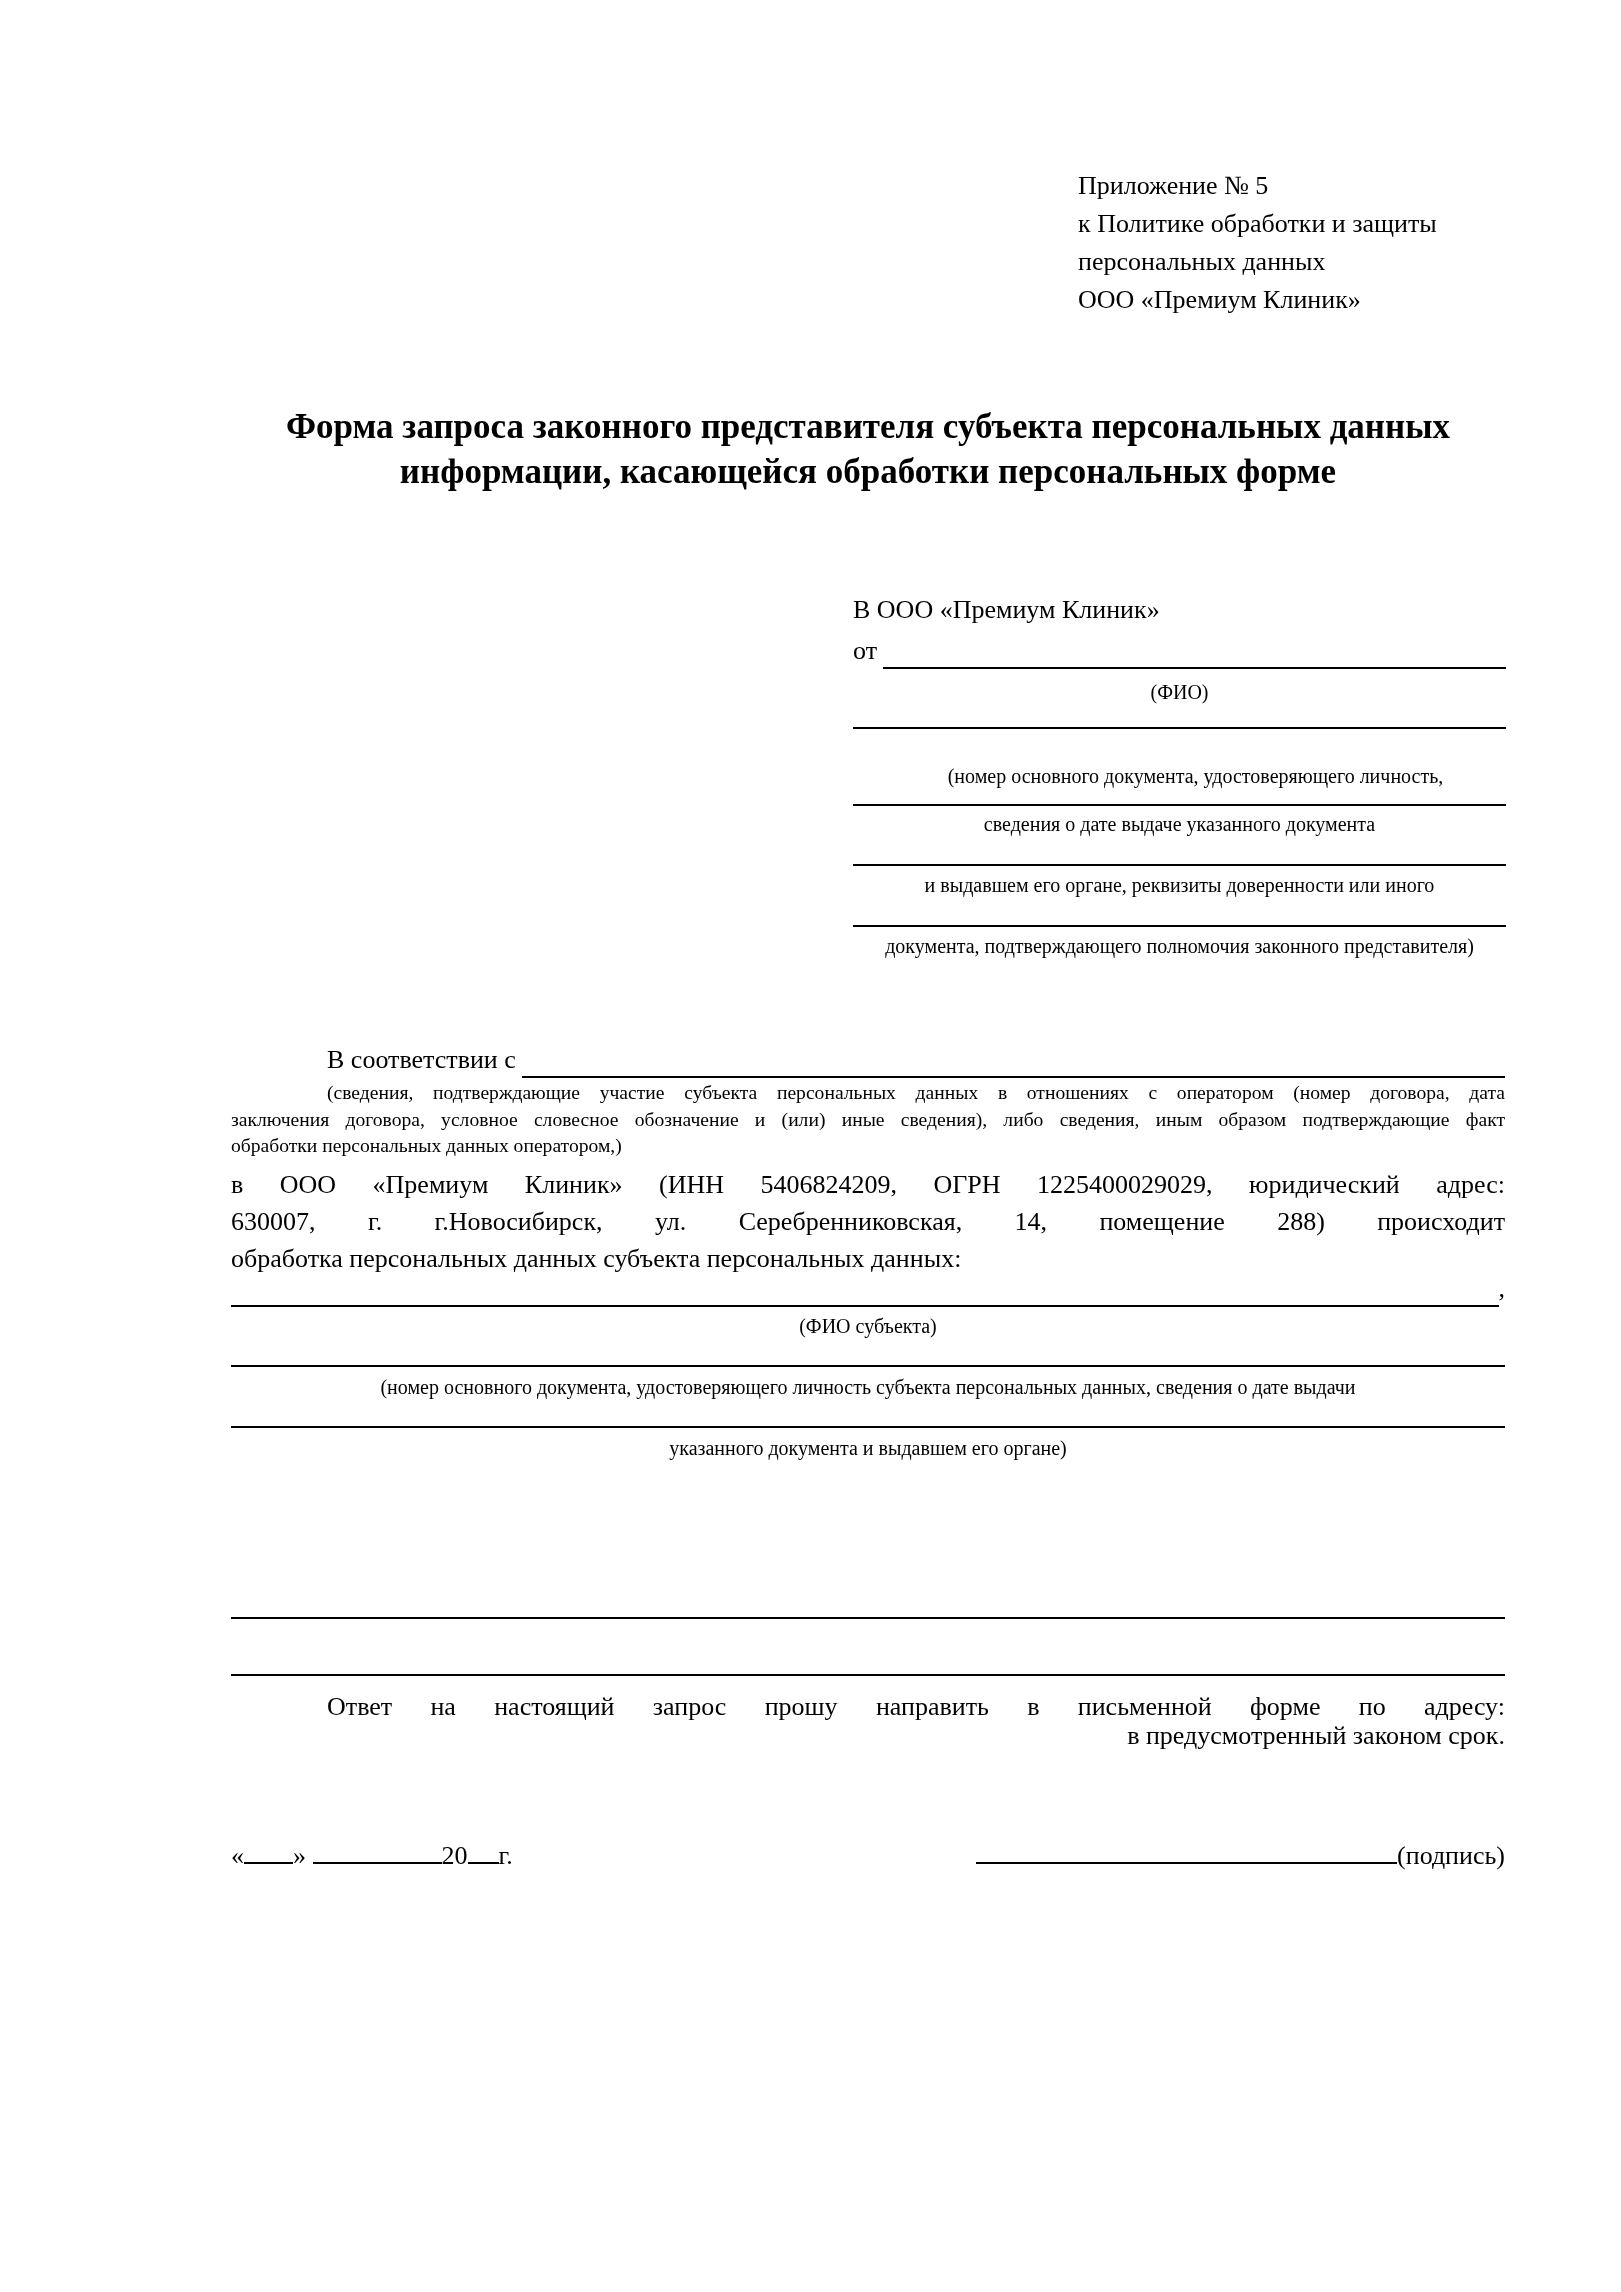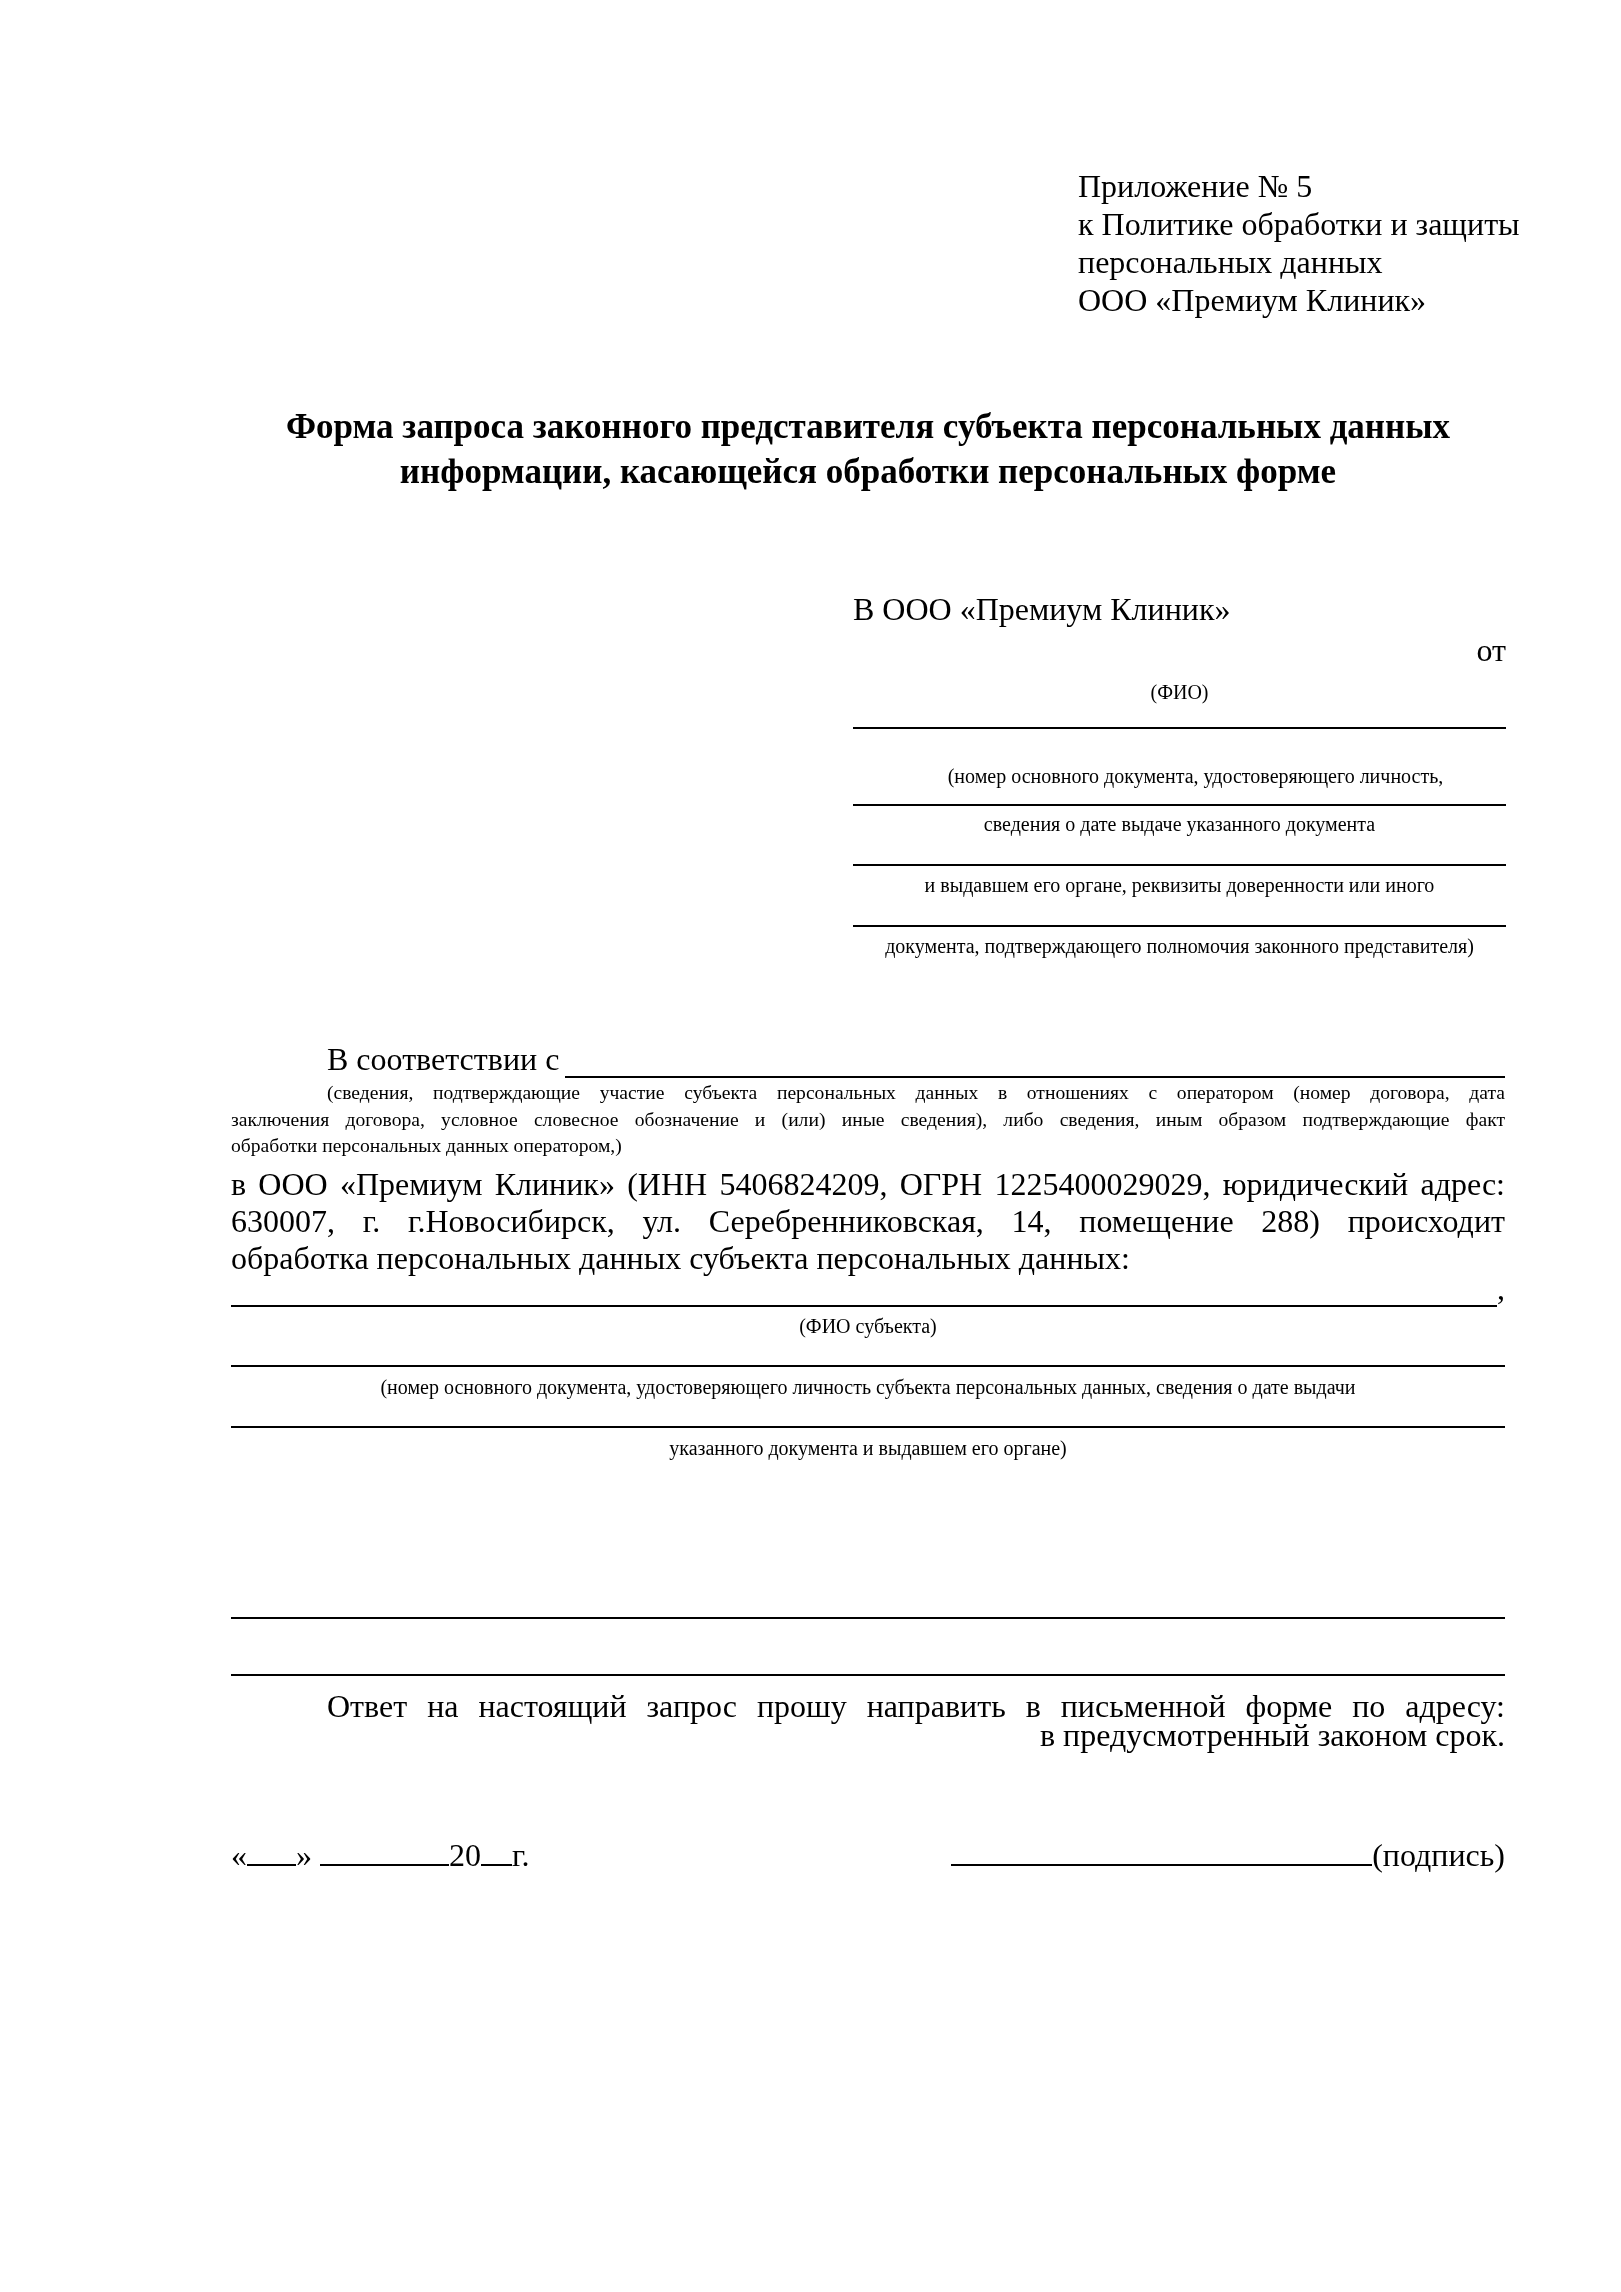--- a/index.html
+++ b/index.html
@@ -5,21 +5,21 @@
   html,body{margin:0;padding:0;background:#e8e8e8;}
   .page{
     position:relative;
     width:1621px;height:2293px;
     margin:0 auto;
     background:#ffffff;
     font-family:"Liberation Serif", serif;
     color:#000;
   }
   .abs{position:absolute;}
-  .body-text{font-size:32px;line-height:37px;}
+  .body-text{font-size:26px;line-height:37px;}
   .hint{font-size:20px;line-height:23.5px;text-align:center;}
   .uline{position:absolute;border-top:2.9px solid #000;height:0;}
   .flexrow{display:flex;align-items:flex-end;}
   .fill{flex:1 1 auto;border-bottom:2.9px solid #000;height:1px;margin-left:5.9px;}
   .fill.noml{margin-left:0;}
   .jl{text-align:justify;text-align-last:justify;}
   .center{text-align:center;}
   .title{font-weight:bold;font-size:35px;line-height:45px;text-align:center;}
   .blank-inline{display:inline-block;border-bottom:2.9px solid #000;height:21.6px;vertical-align:baseline;}
 </style>
@@ -36,21 +36,21 @@
   </div>
 
   <div class="abs title" style="left:231px;top:404px;width:1274px;">
     <div>Форма запроса законного представителя субъекта персональных данных</div>
     <div>информации, касающейся обработки персональных форме</div>
   </div>
 
   <div class="abs" style="left:853px;top:588px;width:653px;height:392px;">
     <div class="abs body-text" style="left:0;top:2.9px;">В ООО «Премиум Клиник»</div>
 
-    <div class="abs flexrow body-text" style="left:0;top:44px;width:653px;height:37px;flex-direction:column;">
+    <div class="abs flexrow body-text" style="left:0;top:44px;width:653px;height:37px;">
       <span>от</span>
       <span class="fill"></span>
     </div>
     <div class="abs hint" style="left:0;top:93px;width:653px;">(ФИО)</div>
 
     <div class="uline" style="left:0;top:139px;width:653px;"></div>
     <div class="abs hint" style="left:16px;top:149px;width:653px;margin-top:28px;">(номер основного документа, удостоверяющего личность,</div>
 
     <div class="uline" style="left:0;top:216px;width:653px;"></div>
     <div class="abs hint" style="left:0;top:225px;width:653px;">сведения о дате выдаче указанного документа</div>

